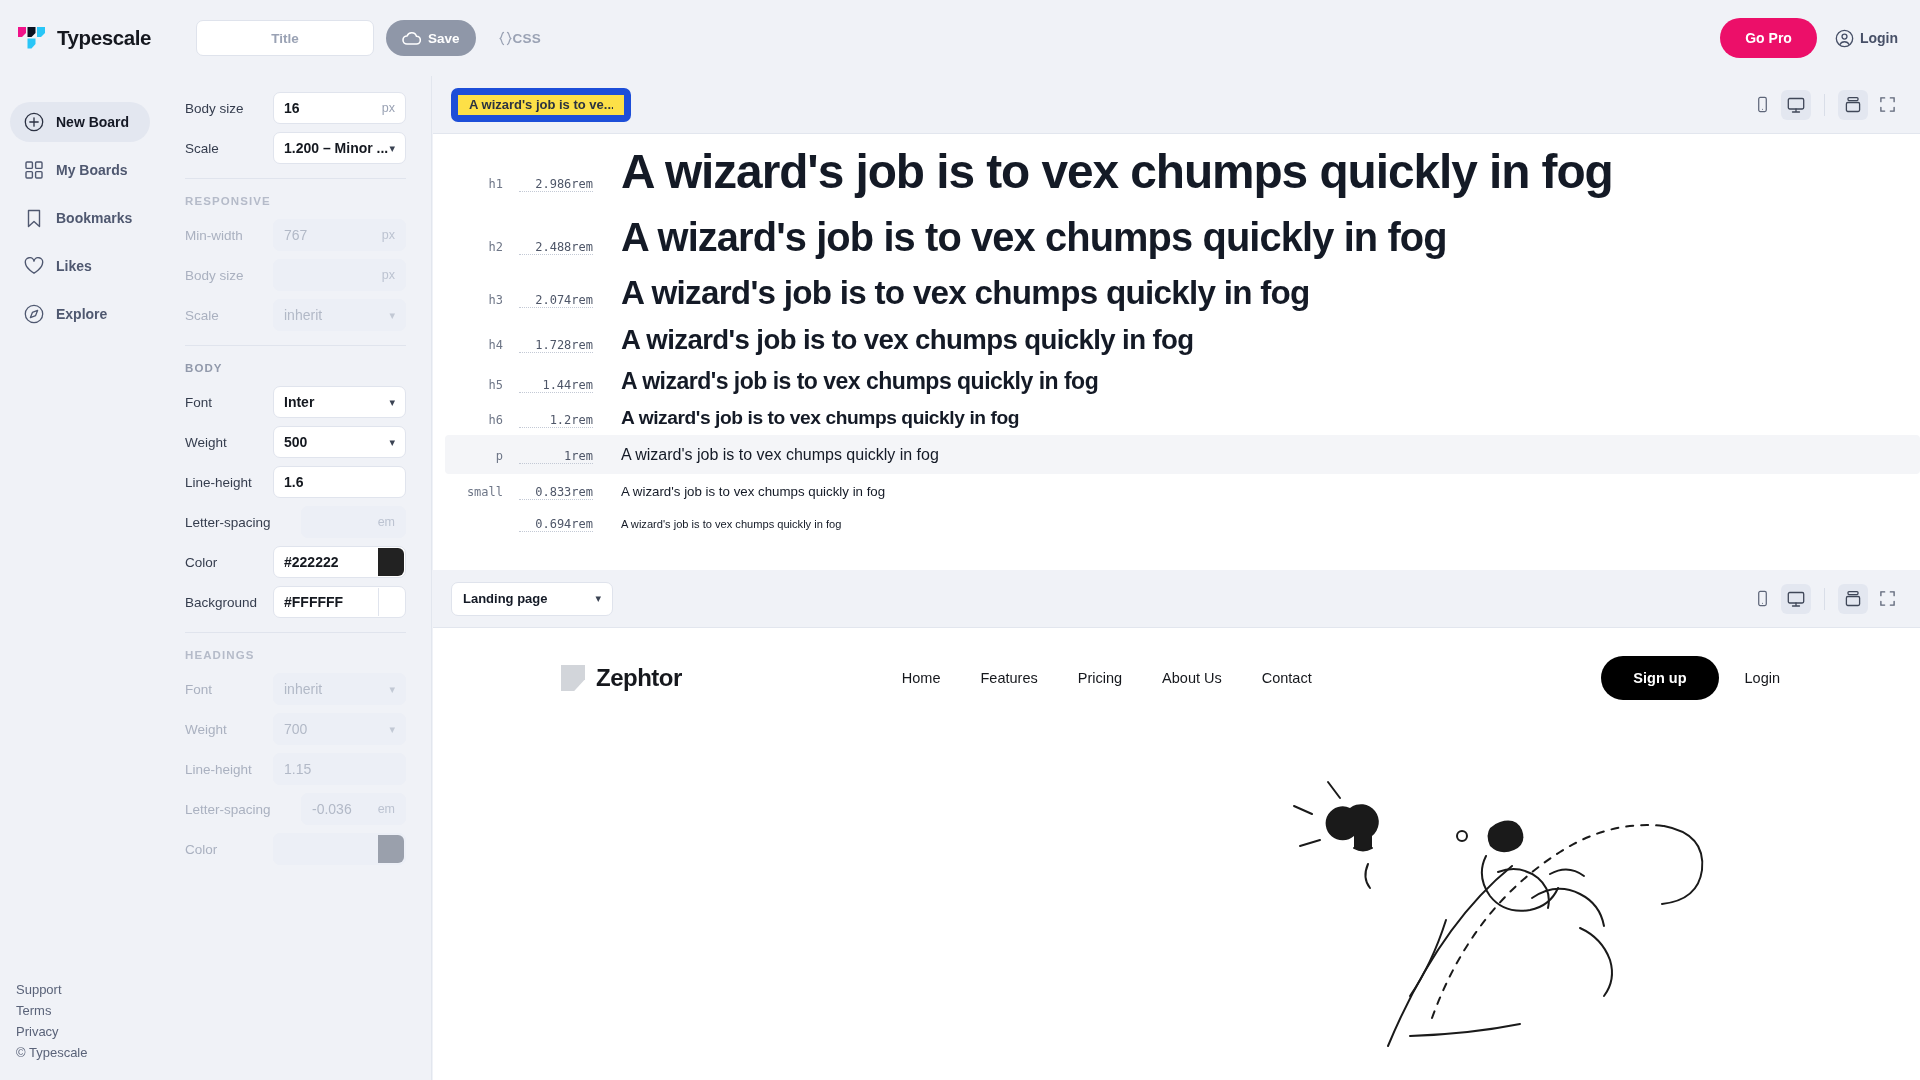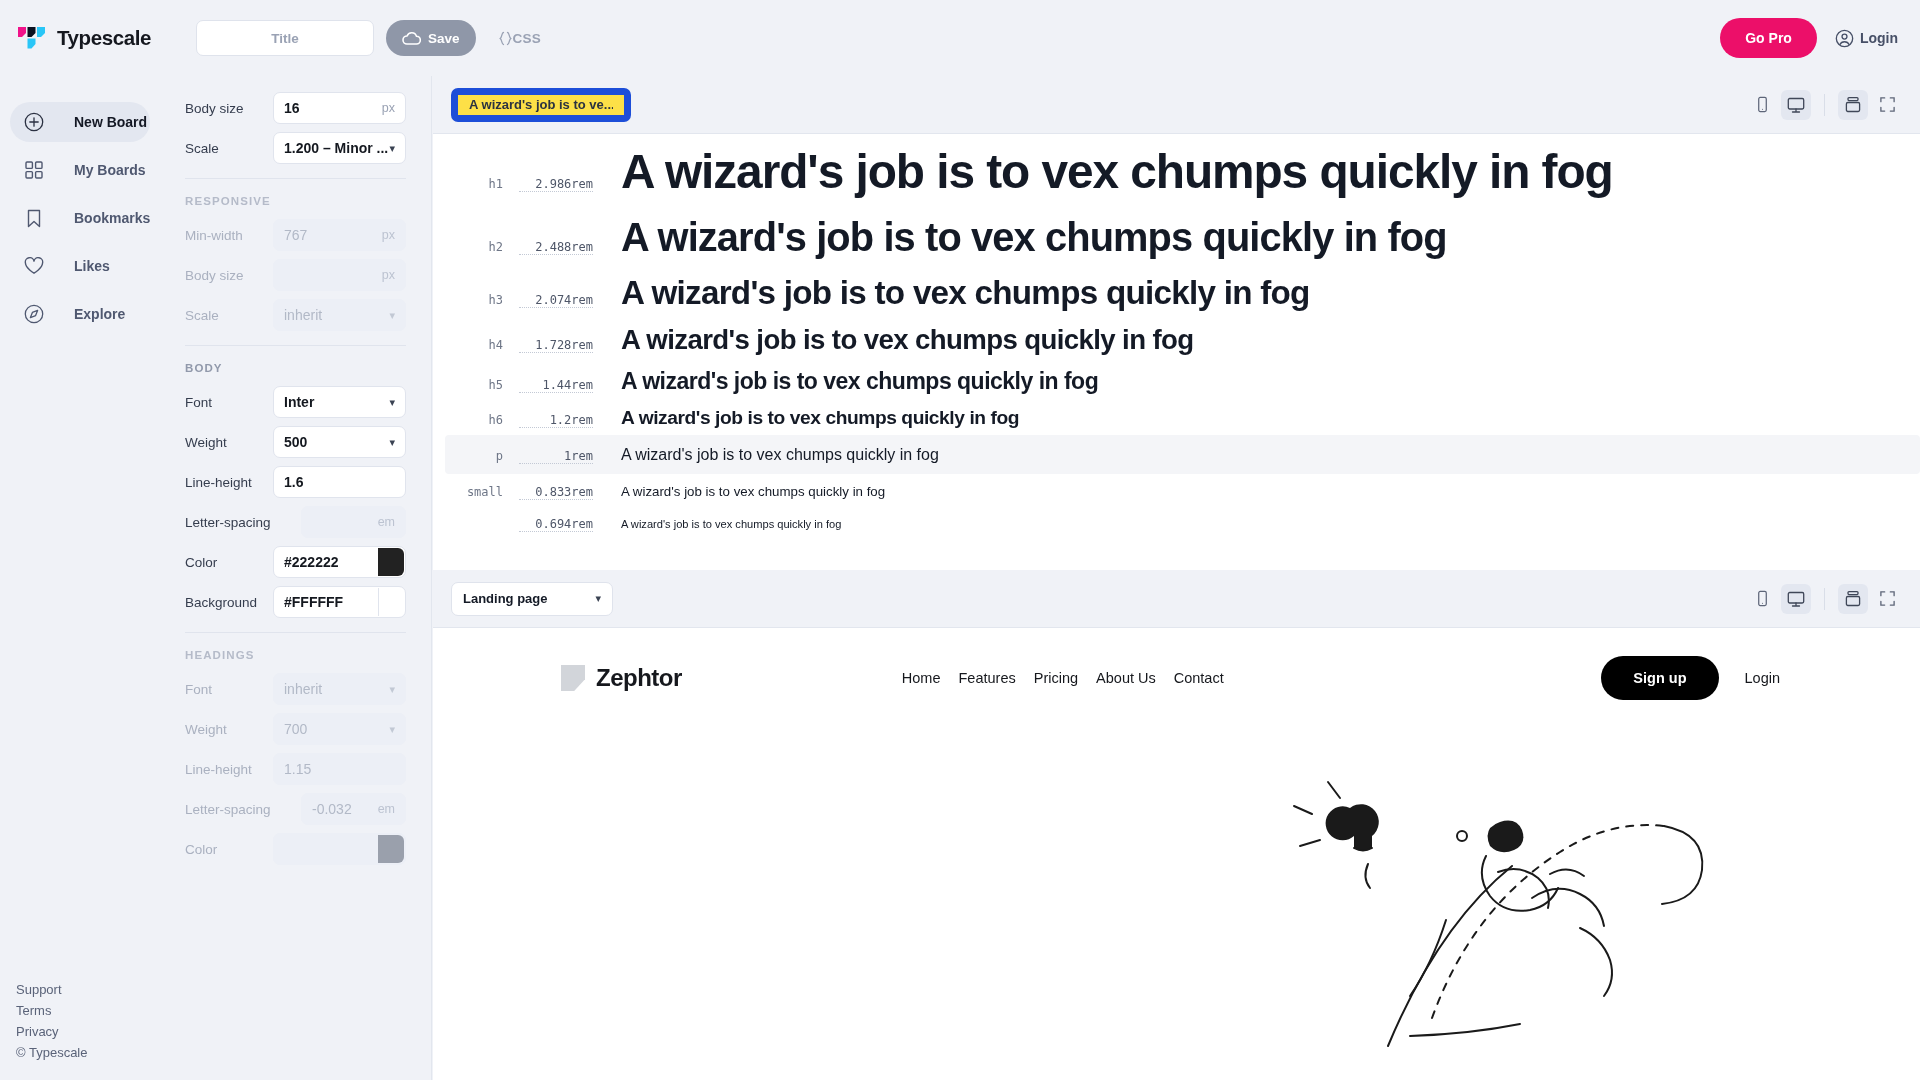--- a/index.html
+++ b/index.html
@@ -77,21 +77,21 @@
   }
 
   
   .sidebar {
     position: absolute; left: 0; top: 76px;
     width: 160px; height: 1004px;
     background: #f0f2f7;
   }
   .nav { margin-top: 26px; }
   .nav-item {
-    display: flex; align-items: center; gap: 30px;
+    display: flex; align-items: center; gap: 12px;
     height: 40px; margin: 0 10px 8px 10px;
     padding-left: 14px; border-radius: 20px;
     color: #4f5870; font-size: 14px; font-weight: 600;
     cursor: pointer;
   }
   .nav-item.active { background: #e3e7f0; color: #141824; font-weight: 700; }
   .nav-item .ico { width: 20px; height: 20px; display: flex; align-items: center; justify-content: center; flex: 0 0 20px; }
 
   .sidebar-footer {
     position: absolute; left: 16px; bottom: 20px;
@@ -254,21 +254,21 @@
   .site-nav {
     height: 100px; display: flex; align-items: center;
   }
   .brand { display: flex; align-items: center; gap: 11px; margin-left: 58px; }
   .brand-mark {
     width: 24px; height: 26px; background: #d2d5da;
     border-radius: 0 0 0 0;
     clip-path: polygon(0 0, 100% 0, 100% 55%, 55% 100%, 0 100%);
   }
   .brand-name { font-size: 24px; font-weight: 700; letter-spacing: -0.5px; color: #16181d; }
-  .site-links { display: flex; gap: 18px; margin-left: 220px; }
+  .site-links { display: flex; gap: 40px; margin-left: 220px; }
   .site-links a {
     font-size: 14.5px; color: #16181d; text-decoration: none;
     font-weight: 500; cursor: pointer;
   }
   .site-actions { margin-left: auto; display: flex; align-items: center; gap: 26px; margin-right: 70px; }
   .signup-btn {
     height: 44px; border-radius: 22px; border: none;
     background: #000000; color: #ffffff;
     padding: 0 32px; font-size: 14.5px; font-weight: 600;
     font-family: "Liberation Sans", sans-serif; cursor: pointer;
@@ -510,21 +510,21 @@
   <div class="row dim">
     <span class="lab">Line-height</span>
     <div class="ctl ghost">
       <span class="val">1.15</span>
     </div>
   </div>
 
   <div class="row dim">
     <span class="lab">Letter-spacing</span>
     <div class="ctl ghost narrow">
-      <span class="val">-0.032</span>
+      <span class="val">-0.036</span>
       <span class="unit">em</span>
     </div>
   </div>
 
   <div class="row dim">
     <span class="lab">Color</span>
     <div class="ctl ghost">
       <span class="val"></span>
       <span class="swatch" id="sw-head-color" style="background: rgb(154, 160, 172);"></span>
     </div>

